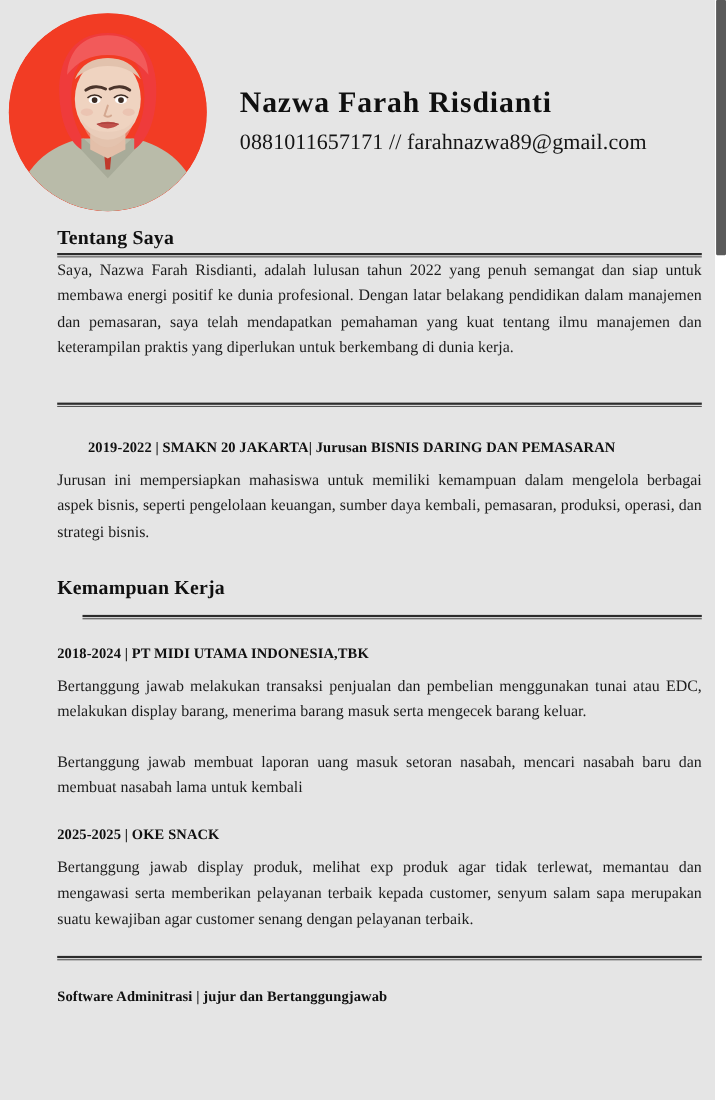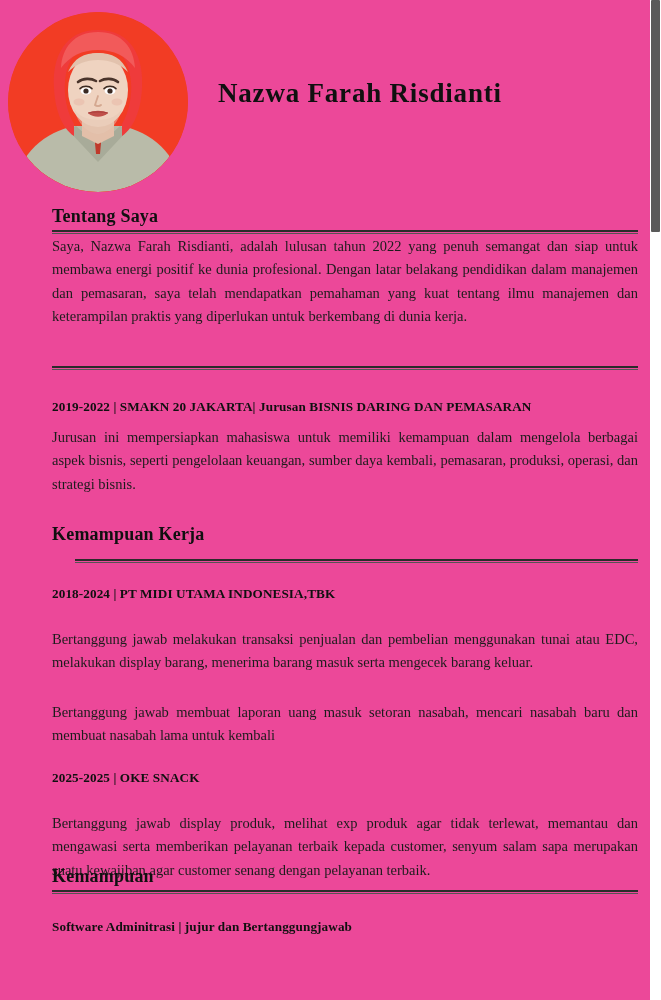--- a/index.html
+++ b/index.html
@@ -8,21 +8,21 @@
     background: #ffffff;
   }
   body {
     font-family: "Liberation Serif", "DejaVu Serif", serif;
     color: #1a1a1a;
   }
   #page {
     position: relative;
     width: 661px;
     height: 1000px;
-    background: #ec4899;
+    background: #e5e5e5;
     overflow: hidden;
   }
 
   
   #scrollbar-track {
     position: absolute;
     top: 0;
     right: 0;
     width: 11px;
     height: 1000px;
@@ -118,27 +118,27 @@
     font-weight: bold;
     letter-spacing: 0.1px;
     color: #101010;
   }
 
   
   #about-section   { position: absolute; left: 52px; top: 206px; width: 586px; }
   #about-body      { }
 
   #edu-section     { position: absolute; left: 52px; top: 363px; width: 586px; }
-  #edu-entry       { margin-top: 28px; }
+  #edu-entry       { margin-top: 28px; margin-left: 28px; }
   #edu-body        { margin-top: 11px; }
 
   #work-section    { position: absolute; left: 52px; top: 524px; width: 586px; }
   #work-divider-wrap { position: relative; height: 5px; margin-top: 14px; padding-left: 23px; }
   .work-entry      { margin-top: 22px; }
-  .work-body       { margin-top: 26px; }
+  .work-body       { margin-top: 11px; }
 
   #skills-section  { position: absolute; left: 52px; top: 866px; width: 586px; }
   #skills-body     { margin-top: 24px; }
 </style>
 </head>
 <body>
 
 <div id="page">
 
   <div id="header">
@@ -185,20 +185,21 @@
           <ellipse cx="71" cy="90" rx="5.5" ry="3.4" fill="#e7b8a6" opacity="0.55"></ellipse>
           <ellipse cx="109" cy="90" rx="5.5" ry="3.4" fill="#e7b8a6" opacity="0.55"></ellipse>
 
           <path d="M66 96 C72 112 108 112 114 96 C110 114 98 122 90 122 C82 122 70 114 66 96 Z" fill="#e6c7b4" opacity="0.5"></path>
         </g>
       </svg>
     </div>
 
     <div id="name-block">
       <div id="person-name">Nazwa Farah Risdianti</div>
+      <div id="contact-line">0881011657171 // farahnazwa89@gmail.com</div>
     </div>
   </div>
 
   <div id="about-section">
     <div class="section-heading">Tentang Saya</div>
     <div class="divider">
       <div class="bar-thick"></div>
       <div class="bar-thin"></div>
     </div>
     <div id="about-body" class="body-text">Saya, Nazwa Farah Risdianti, adalah lulusan tahun 2022 yang penuh semangat dan siap untuk membawa energi positif ke dunia profesional. Dengan latar belakang pendidikan dalam manajemen dan pemasaran, saya telah mendapatkan pemahaman yang kuat tentang ilmu manajemen dan keterampilan praktis yang diperlukan untuk berkembang di dunia kerja.</div>
@@ -231,21 +232,20 @@
       <div class="work-body body-text">Bertanggung jawab membuat laporan uang masuk setoran nasabah, mencari nasabah baru dan membuat nasabah lama untuk kembali</div>
     </div>
 
     <div class="work-entry">
       <div class="entry-heading">2025-2025 | OKE SNACK</div>
       <div class="work-body body-text">Bertanggung jawab display produk, melihat exp produk agar tidak terlewat, memantau dan mengawasi serta memberikan pelayanan terbaik kepada customer, senyum salam sapa merupakan suatu kewajiban agar customer senang dengan pelayanan terbaik.</div>
     </div>
   </div>
 
   <div id="skills-section">
-    <div class="section-heading">Kemampuan</div>
     <div class="divider">
       <div class="bar-thick"></div>
       <div class="bar-thin"></div>
     </div>
     <div id="skills-body" class="entry-heading">Software Adminitrasi | jujur dan Bertanggungjawab</div>
   </div>
 
   <div id="scrollbar-track">
     <div id="scrollbar-thumb"></div>
   </div>

